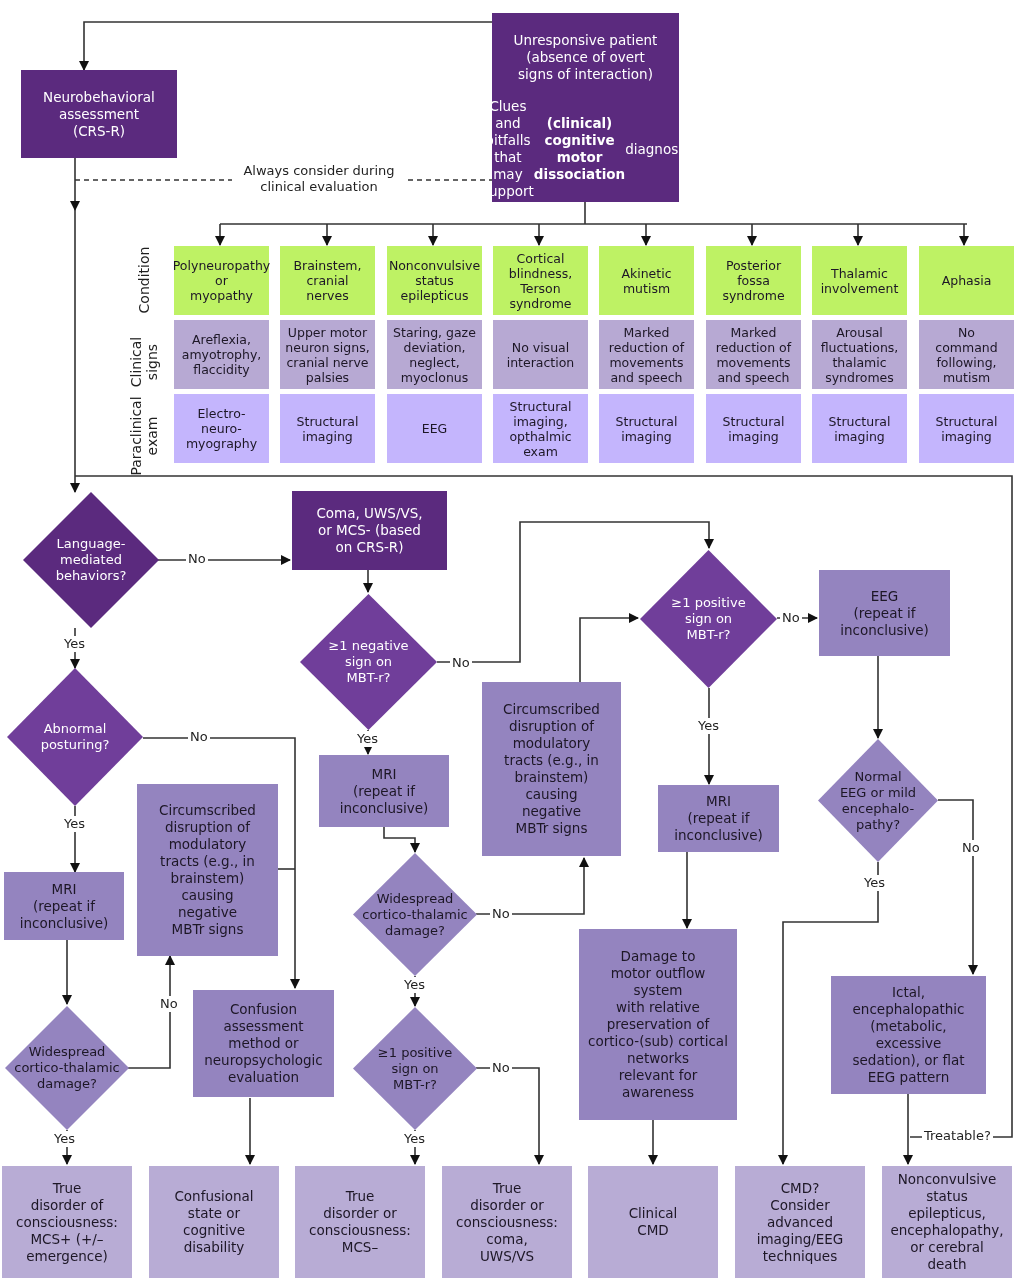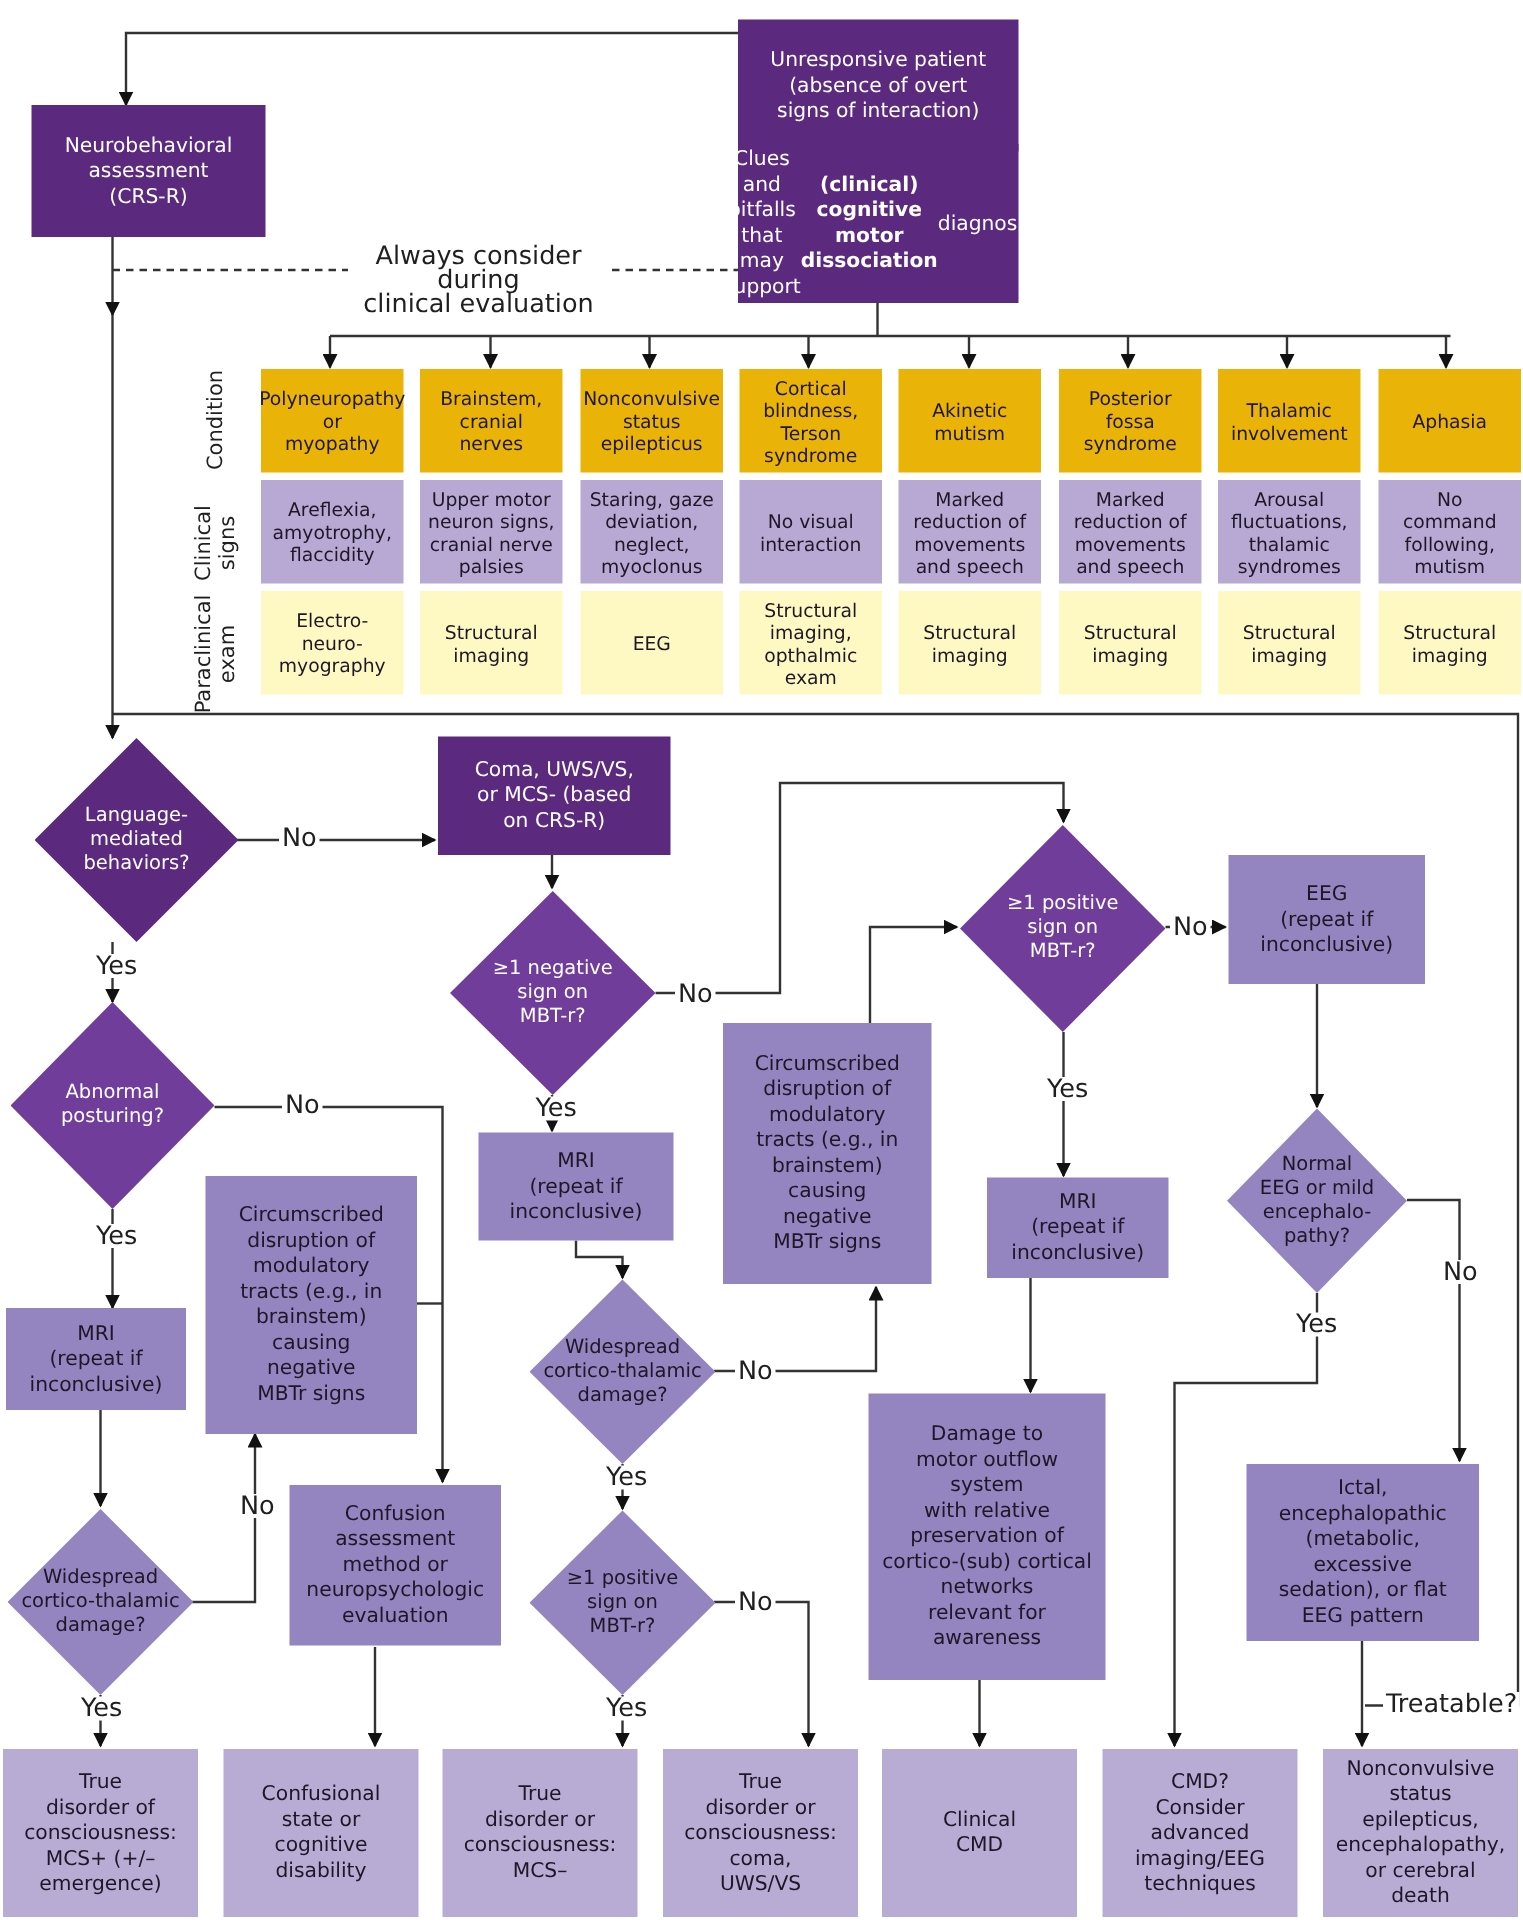--- a/index.html
+++ b/index.html
@@ -3,34 +3,34 @@
 <meta charset="utf-8">
 <style>
   html, body { margin: 0; padding: 0; background: #ffffff; }
   body { width: 1015px; height: 1280px; position: relative; overflow: hidden;
          font-family: "DejaVu Sans", "Liberation Sans", sans-serif; }
   #stage { position: absolute; left: 0; top: 0; width: 1015px; height: 1280px; }
   .node { position: absolute; display: flex; align-items: center; justify-content: center;
           text-align: center; box-sizing: border-box; padding: 4px 6px;
           font-size: 13.5px; line-height: 17px; white-space: pre-line; }
   .dark   { background: #5b2a7e; color: #ffffff; }
-  .cond   { background: #eab308; color: #1d1726; font-size: 12.5px; line-height: 15px; }
+  .cond   { background: #bef264; color: #1d1726; font-size: 12.5px; line-height: 15px; }
   .signs  { background: #b7a9d3; color: #1d1726; font-size: 12.5px; line-height: 15px; }
-  .para   { background: #fef9c3; color: #1d1726; font-size: 12.5px; line-height: 15px; }
+  .para   { background: #c4b5fd; color: #1d1726; font-size: 12.5px; line-height: 15px; }
   .lav    { background: #9484bf; color: #1d1726; }
   .pale   { background: #b8acd5; color: #1d1726; }
   .bold   { font-weight: bold; }
   .diamond { position: absolute; display: flex; align-items: center; justify-content: center;
              text-align: center; font-size: 13px; line-height: 16px; white-space: pre-line; }
   .diamond .shape { position: absolute; inset: 0; clip-path: polygon(50% 0, 100% 50%, 50% 100%, 0 50%); }
   .diamond .txt { position: relative; z-index: 2; }
   .d-dark .shape { background: #5b2a7e; } .d-dark { color: #ffffff; }
   .d-mid  .shape { background: #703e9a; } .d-mid  { color: #ffffff; }
   .d-lav  .shape { background: #9484bf; } .d-lav  { color: #1d1726; }
-  .label { position: absolute; font-size: 17px; color: #1f1f1f; background: #ffffff;
+  .label { position: absolute; font-size: 13px; color: #1f1f1f; background: #ffffff;
            padding: 0 2px; line-height: 16px; white-space: pre-line; text-align: center; }
   .rowlabel { position: absolute; font-size: 14px; color: #1f1f1f; line-height: 16px;
               transform: rotate(-90deg); transform-origin: center center; text-align: center;
               white-space: pre-line; }
   svg#wires { position: absolute; left: 0; top: 0; }
 </style>
 </head>
 <body>
 
 <div id="stage">

